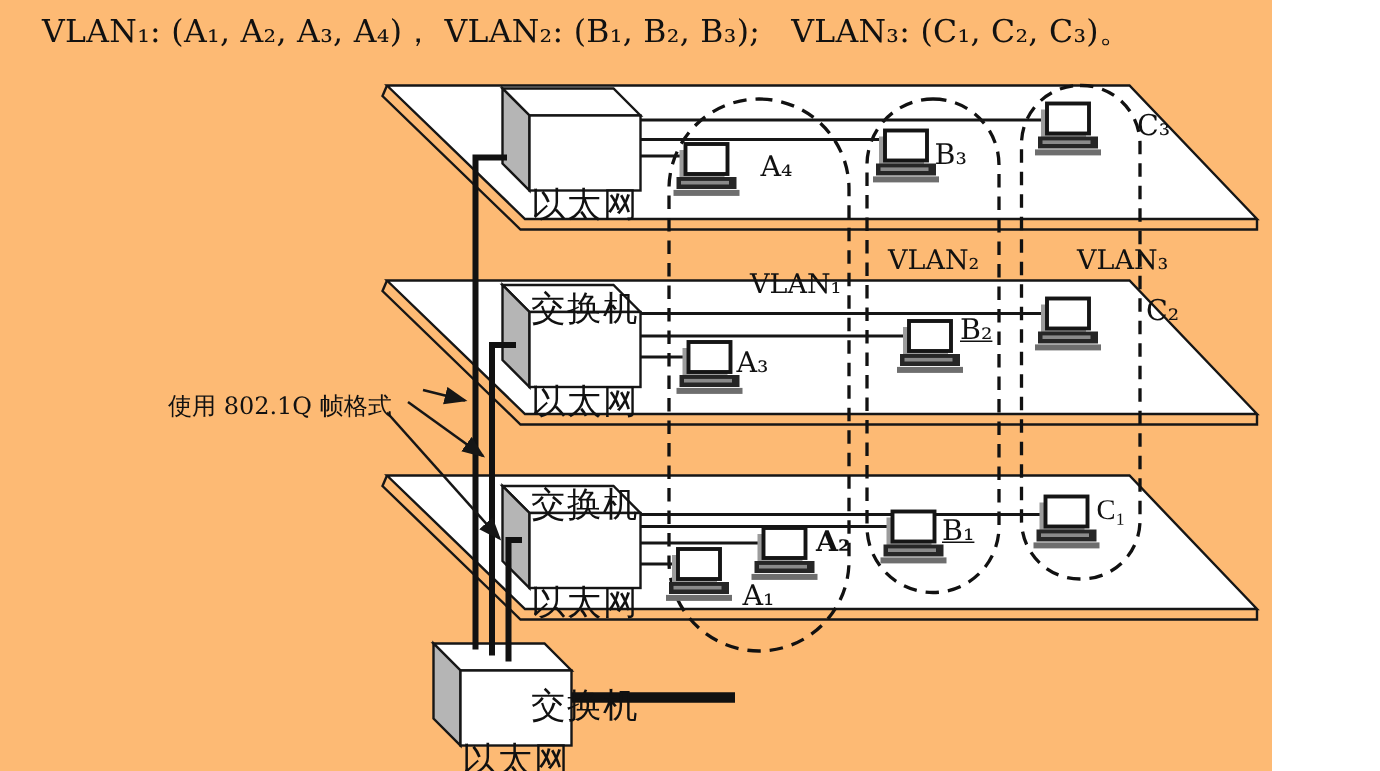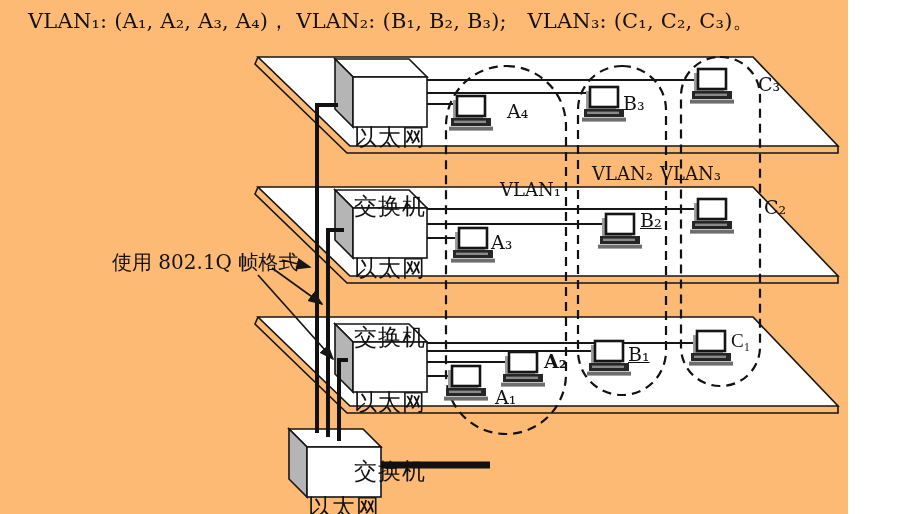--- a/index.html
+++ b/index.html
@@ -6,21 +6,21 @@
   .stage{
     position:relative;width:848px;height:514px;background:#fdba74;overflow:hidden;
     font-family:"DejaVu Serif", serif;color:#111;
   }
   .stage svg{position:absolute;left:0;top:0;}
   .txt{position:absolute;white-space:pre;}
   .caption{font-size:21px;letter-spacing:0.2px;}
   .vlan-label{font-size:18px;}
   .dev-label{font-size:19px;}
   .sw-label{font-size:23px;line-height:23px;text-align:center;width:72px;letter-spacing:1px;}
-  .annot{font-size:20px;}
+  .annot{font-size:16px;margin-top:12px;}
 </style>
 </head>
 <body>
 
 <div class="stage">
 
   <svg width="920" height="514" viewBox="0 0 920 514">
     <defs>
       <marker id="ah" markerWidth="10" markerHeight="8" refX="8" refY="3.5" orient="auto">
         <path d="M0,0 L9,3.5 L0,7 Z" fill="#161616"></path>
@@ -117,21 +117,21 @@
       <line x1="258" y1="275" x2="333" y2="359" marker-end="url(#ah)"></line>
     </g>
   </svg>
 
   <div class="txt caption" style="left:28px;top:7px;">VLAN₁: (A₁, A₂, A₃, A₄)， VLAN₂: (B₁, B₂, B₃);   VLAN₃: (C₁, C₂, C₃)。</div>
 
   <div class="txt annot" style="left:112px;top:249px;">使用 802.1Q 帧格式</div>
 
   <div class="txt vlan-label" style="left:500px;top:163px;margin-top:16px;">VLAN₁</div>
   <div class="txt vlan-label" style="left:592px;top:163px;">VLAN₂</div>
-  <div class="txt vlan-label" style="left:660px;top:163px;">VLAN₃</div>
+  <div class="txt vlan-label" style="left:718px;top:163px;">VLAN₃</div>
 
   <div class="txt dev-label" style="left:490px;top:100px;margin-left:17px;">A₄</div>
   <div class="txt dev-label" style="left:623px;top:92px;">B₃</div>
   <div class="txt dev-label" style="left:758px;top:73px;">C₃</div>
   <div class="txt dev-label" style="left:491px;top:231px;text-align:center;">A₃</div>
   <div class="txt dev-label" style="left:640px;top:209px;text-decoration:underline;">B₂</div>
   <div class="txt dev-label" style="left:764px;top:196px;">C₂</div>
   <div class="txt dev-label" style="left:495px;top:386px;">A₁</div>
   <div class="txt dev-label" style="left:544px;top:350px;font-weight:bold;">A₂</div>
   <div class="txt dev-label" style="left:628px;top:343px;text-decoration:underline;">B₁</div>

